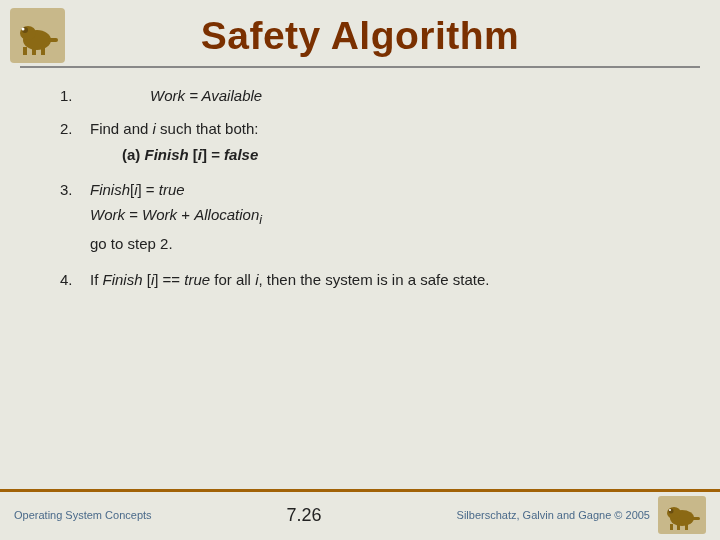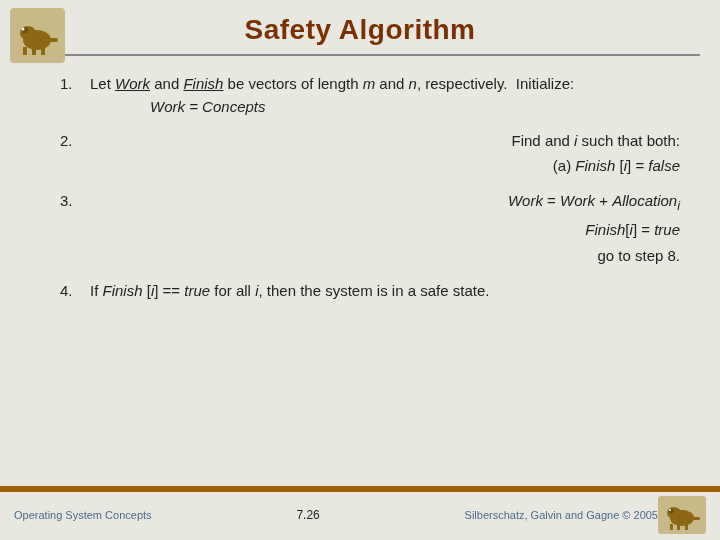--- a/index.html
+++ b/index.html
@@ -18,21 +18,21 @@
       height: 540px;
       background: #e8e8e0;
       position: relative;
     }
     .header {
       text-align: center;
       padding: 14px 20px 6px 20px;
       position: relative;
     }
     .header h1 {
-      font-size: 28px;
+      font-size: 39px;
       font-weight: bold;
       color: #7a3000;
       font-family: Arial, sans-serif;
       letter-spacing: 0.5px;
     }
     .top-logo {
       position: absolute;
       top: 8px;
       left: 10px;
       width: 55px;
@@ -59,45 +59,45 @@
       color: #222;
     }
     .step-body {
       flex: 1;
     }
     .indent1 {
       margin-left: 60px;
       font-style: italic;
     }
     .indent2 {
-      margin-left: 19px;
+      margin-left: 32px;
+      font-weight: bold;
     }
     .italic { font-style: italic; }
     .underline { text-decoration: underline; }
     .step-sub {
       margin-bottom: 2px;
-      text-align: right;
     }
     .footer {
       position: absolute;
       bottom: 6px;
       left: 0;
       right: 0;
       display: flex;
       justify-content: space-between;
       align-items: center;
       padding: 0 14px;
       font-size: 11px;
       color: #4a6a8a;
-      border-top: 6px solid #a16207;
+      border-top: 3px solid #a16207;
       padding-top: 4px;
     }
     .footer-center {
       color: #222;
-      font-size: 12px;
+      font-size: 18px;
     }
     
     .dino-svg {
       display: block;
     }
   </style>
 </head>
 <body>
 
 <div class="slide">
@@ -120,62 +120,58 @@
   <div class="header">
     <h1>Safety Algorithm</h1>
   </div>
   <hr class="divider">
 
   <div class="content">
 
     <div class="step">
       <span class="step-num">1.</span>
       <div class="step-body">
-        <span>
-          Let <span class="underline italic">Work</span> and <span class="underline italic">Finish</span> be vectors of length <i>m</i> and <i>n</i>,
-          respectively.&nbsp; Initialize:
-        </span>
         <div class="indent1">
-          <i>Work</i> = <i>Concepts</i>
+          <i>Work</i> = <i>Available</i>
         </div>
       </div>
     </div>
 
     <div class="step">
       <span class="step-num">2.</span>
       <div class="step-body">
         <div class="step-sub">Find and <i>i</i> such that both:</div>
         <div class="indent2 step-sub">(a) <i>Finish</i> [<i>i</i>] = <i>false</i></div>
       </div>
     </div>
 
     <div class="step">
       <span class="step-num">3.</span>
       <div class="step-body">
+        <div class="step-sub"><i>Finish</i>[<i>i</i>] = <i>true</i></div>
         <div class="step-sub"><i>Work</i> = <i>Work</i> + <i>Allocation<sub>i</sub></i></div>
-        <div class="step-sub"><i>Finish</i>[<i>i</i>] = <i>true</i></div>
-        <div class="step-sub">go to step 8.</div>
+        <div class="step-sub">go to step 2.</div>
       </div>
     </div>
 
     <div class="step">
       <span class="step-num">4.</span>
       <div class="step-body">
         <span>
           If <i>Finish</i> [<i>i</i>] == <i>true</i> for all <i>i</i>, then the system is in a safe state.
         </span>
       </div>
     </div>
 
   </div>
 
   <div class="footer">
     <span>Operating System Concepts</span>
     <span class="footer-center">7.26</span>
-    <div style="display:flex; align-items:center; gap:0;">
+    <div style="display:flex; align-items:center; gap:8px;">
       <span>Silberschatz, Galvin and Gagne © 2005</span>
 
       <svg width="48" height="38" viewBox="0 0 48 38">
         <rect width="48" height="38" fill="#c8b88a" rx="3"></rect>
         <ellipse cx="24" cy="22" rx="12" ry="8" fill="#8b6914"></ellipse>
         <ellipse cx="16" cy="17" rx="7" ry="6" fill="#8b6914"></ellipse>
         <circle cx="13" cy="15" r="2.5" fill="#6a4e10"></circle>
         <rect x="12" y="28" width="3" height="6" fill="#8b6914"></rect>
         <rect x="19" y="28" width="3" height="6" fill="#8b6914"></rect>
         <rect x="27" y="28" width="3" height="6" fill="#8b6914"></rect>

